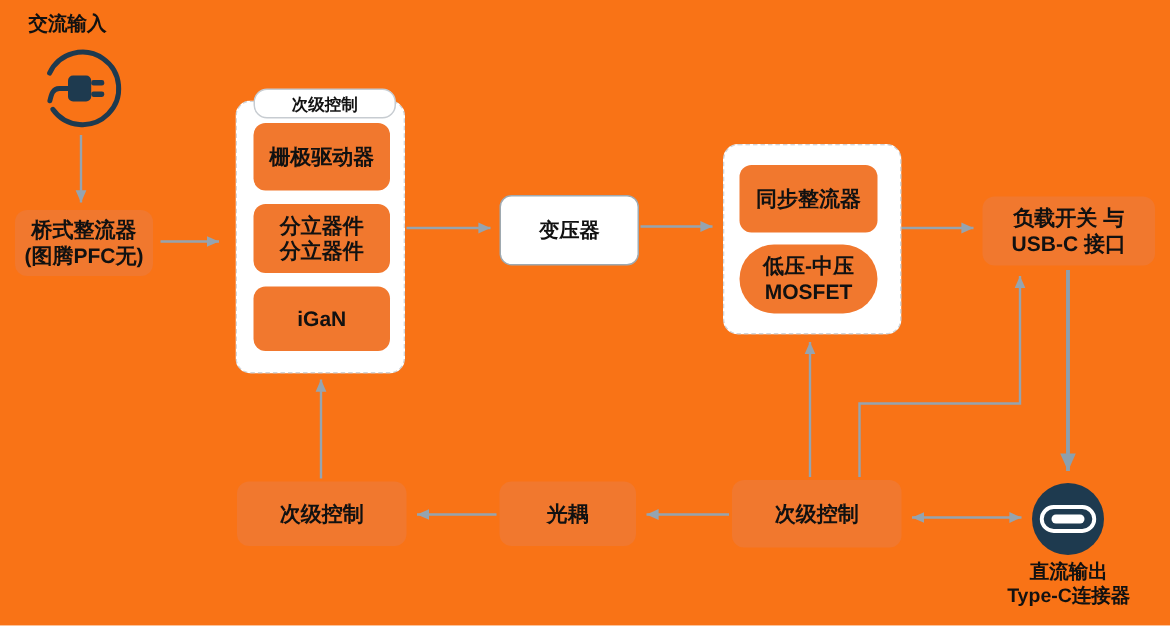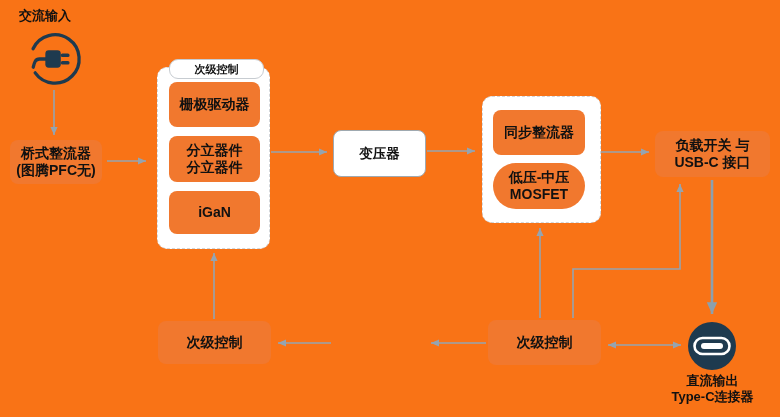--- a/index.html
+++ b/index.html
@@ -106,20 +106,23 @@
   </div>
 
   <div class="node orange" style="left:655px; top:131px; width:115px; height:46px;">
     <span>负载开关 与</span>
     <span>USB-C 接口</span>
   </div>
 
   <div class="node orange" style="left:158px; top:321px; width:113px; height:43px;">
     <span>次级控制</span>
   </div>
+  <div class="node orange" style="left:333px; top:321px; width:91px; height:43px;">
+    <span>光耦</span>
+  </div>
   <div class="node orange" style="left:488px; top:320px; width:113px; height:45px;">
     <span>次级控制</span>
   </div>
 
   <div class="icon-wrap" style="left:688px; top:322px;">
     <svg width="48" height="48" viewBox="0 0 48 48">
       <circle cx="24" cy="24" r="24" fill="#1E3A4F"></circle>
       <rect x="6.5" y="16" width="35" height="16" rx="8" fill="none" stroke="#ffffff" stroke-width="2.6"></rect>
       <rect x="13" y="21" width="22" height="6" rx="3" fill="#ffffff"></rect>
     </svg>

